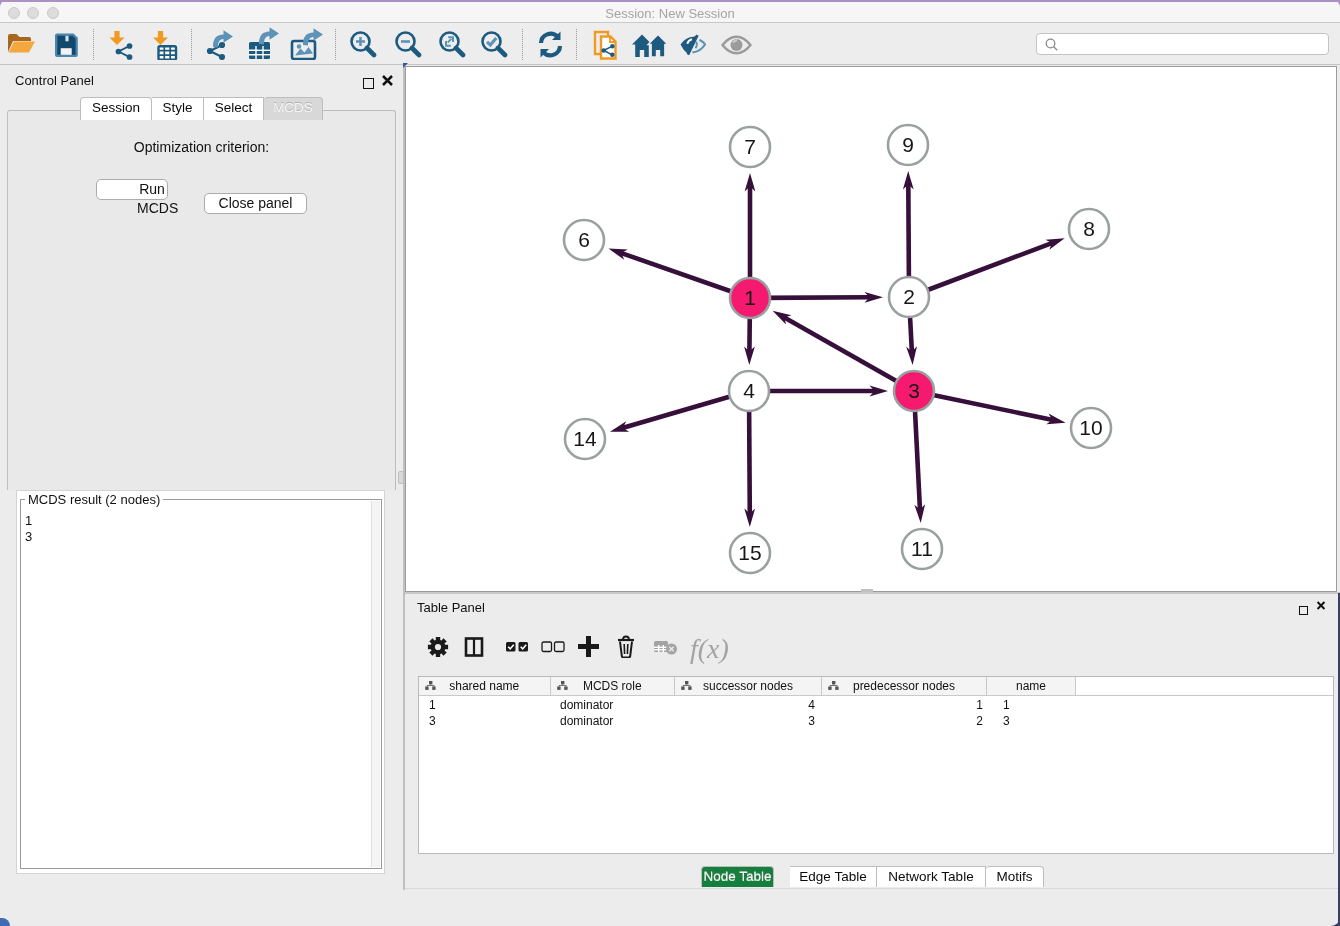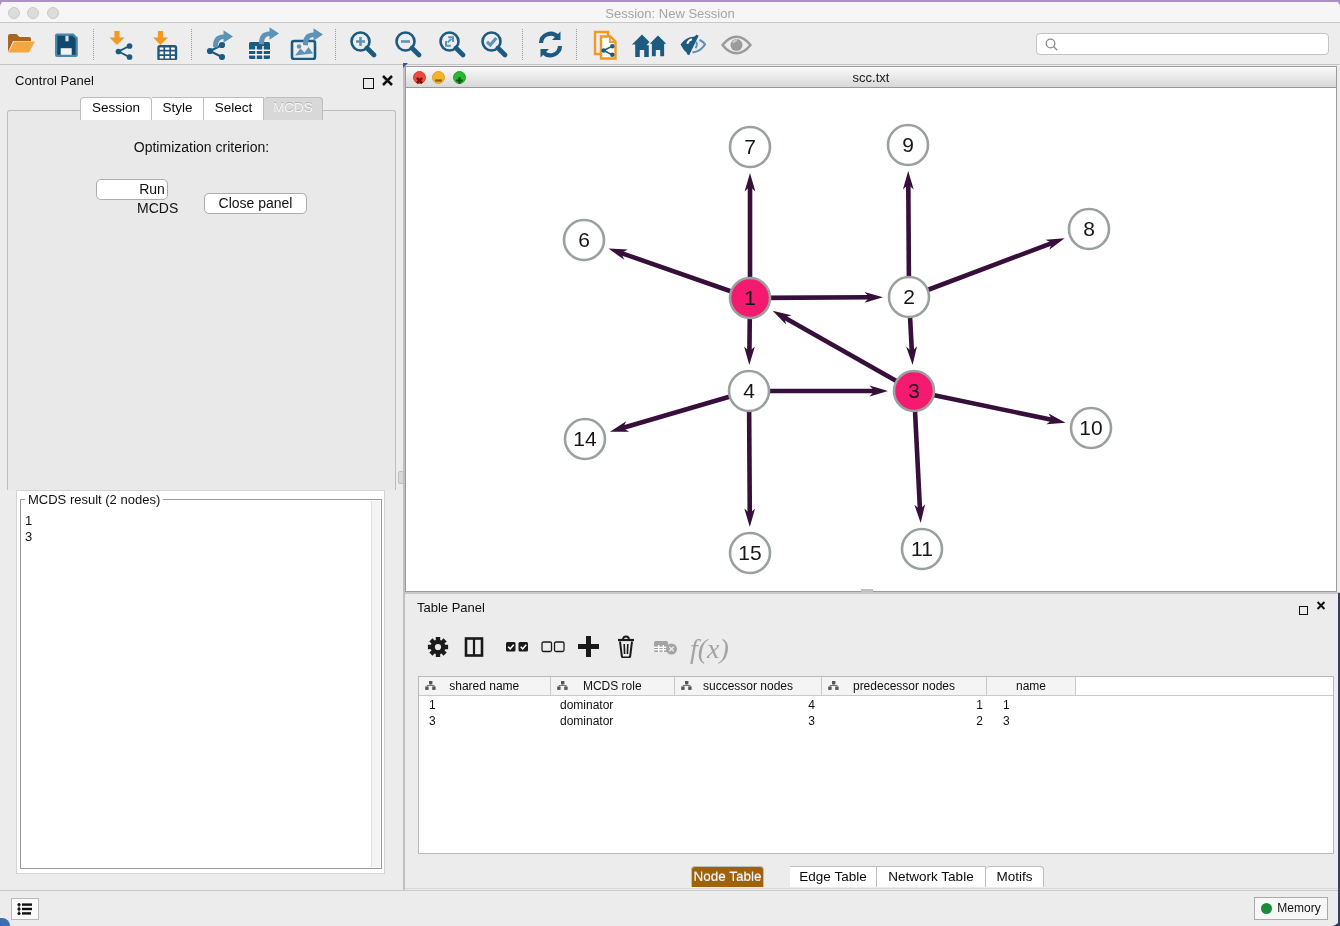--- a/index.html
+++ b/index.html
@@ -212,32 +212,20 @@
         <div id="legend">MCDS result (2 nodes)</div>
         <div id="resultitems">1<br>3</div>
         <div id="rscroll"></div>
       </div>
     </div>
   </div>
   <div id="vsplit" class="abs"></div>
   <div class="abs" style="left:398px; top:471px; width:6px; height:13px; background:#d9d9d9; border:1px solid #bfbfbf; border-radius:2px;"></div>
   <div class="abs" style="left:403px;top:63px;width:5px;height:5px;background:#35599f;clip-path:polygon(0 0,100% 0,0 100%);"></div>
   <div id="netwin" class="abs">
-    <div id="nettitle" class="abs">
-      <div class="mc" style="left:7px; background:#ee4a41; border:1px solid #d63a31;"><svg width="11" height="11" viewBox="0 0 13 13">
-            <path d="M3.4 3.4 L9.6 9.6 M9.6 3.4 L3.4 9.6" stroke="#7e120c" stroke-width="2.8"></path>
-          </svg></div>
-      <div class="mc" style="left:26px; background:#f5b32b; border:1px solid #e0a020;"><svg width="11" height="11" viewBox="0 0 13 13">
-            <path d="M2.6 6.5 L10.4 6.5" stroke="#8e5f06" stroke-width="2.6"></path>
-          </svg></div>
-      <div class="mc" style="left:47px; background:#28b833; border:1px solid #1da428;"><svg width="11" height="11" viewBox="0 0 13 13">
-            <path d="M6.5 2.6 L6.5 10.4 M2.6 6.5 L10.4 6.5" stroke="#07560d" stroke-width="2.6"></path>
-          </svg></div>
-      <div class="t">scc.txt</div>
-    </div>
     <div id="netcanvas" class="abs">
       <svg width="930" height="503" viewBox="0 0 930 503" style="position:absolute;left:0;top:0;">
 <g stroke="#360f3a" stroke-width="4.6">
             <line x1="344.0" y1="209.0" x2="344.0" y2="97.0"></line>
             <line x1="344.0" y1="209.0" x2="214.8" y2="163.9"></line>
             <line x1="344.0" y1="209.0" x2="464.0" y2="208.2"></line>
             <line x1="344.0" y1="209.0" x2="343.4" y2="263.0"></line>
             <line x1="503.0" y1="208.0" x2="502.3" y2="95.0"></line>
             <line x1="503.0" y1="208.0" x2="646.5" y2="153.8"></line>
             <line x1="503.0" y1="208.0" x2="505.9" y2="263.1"></line>
@@ -372,35 +360,21 @@
         <div class="td" style="left:141px;top:20px;">dominator</div>
         <div class="td" style="left:256px;top:20px;width:140px;text-align:right;">4</div>
         <div class="td" style="left:403px;top:20px;width:161px;text-align:right;">1</div>
         <div class="td" style="left:584px;top:20px;">1</div>
         <div class="td" style="left:10px;top:36px;">3</div>
         <div class="td" style="left:141px;top:36px;">dominator</div>
         <div class="td" style="left:256px;top:36px;width:140px;text-align:right;">3</div>
         <div class="td" style="left:403px;top:36px;width:161px;text-align:right;">2</div>
         <div class="td" style="left:584px;top:36px;">3</div>
     </div>
-    <div class="btab" style="left:286px; width:73px; background:#a16207; color:#f6f6f6; text-shadow:0 -1px 0 #b0b0b0;">Node Table</div>
+    <div class="btab" style="left:296px; width:73px; background:#15803d; color:#f6f6f6; text-shadow:0 -1px 0 #b0b0b0;">Node Table</div>
     <div class="btab" style="left:385px; width:87px; border-left:none; border-radius:0;">Edge Table</div>
     <div class="btab" style="left:472px; width:109px; border-left:none; border-radius:0;">Network Table</div>
     <div class="btab" style="left:581px; width:58px; border-left:none;">Motifs</div>
   </div>
   <div class="abs" style="left:405px; top:888px; width:935px; height:1px; background:#d9d9d9;"></div>
-  <div id="statusbar" class="abs">
-    <div id="listbtn" class="abs">
-        <svg width="16" height="14" viewBox="0 0 16 14" style="position:absolute;left:5px;top:3px;">
-          <circle cx="2" cy="2.5" r="1.6" fill="#111"></circle>
-          <circle cx="2" cy="7" r="1.6" fill="#111"></circle>
-          <circle cx="2" cy="11.5" r="1.6" fill="#111"></circle>
-          <line x1="2" y1="2.5" x2="2" y2="11.5" stroke="#111" stroke-width="0.8"></line>
-          <rect x="5" y="1.4" width="10" height="2.4" fill="#111"></rect>
-          <rect x="5" y="5.8" width="10" height="2.4" fill="#111"></rect>
-          <rect x="5" y="10.2" width="9" height="2.4" fill="#111"></rect>
-        </svg>
-      </div>
-    <div id="membtn" class="abs"><span id="memdot"></span>Memory</div>
-  </div>
 </div>
 <div id="topstrip" class="abs"></div>
 <div class="abs" style="right:0; top:593px; width:2px; height:333px; background:#3a3f66; z-index:70;"></div>
 
 </body></html>

